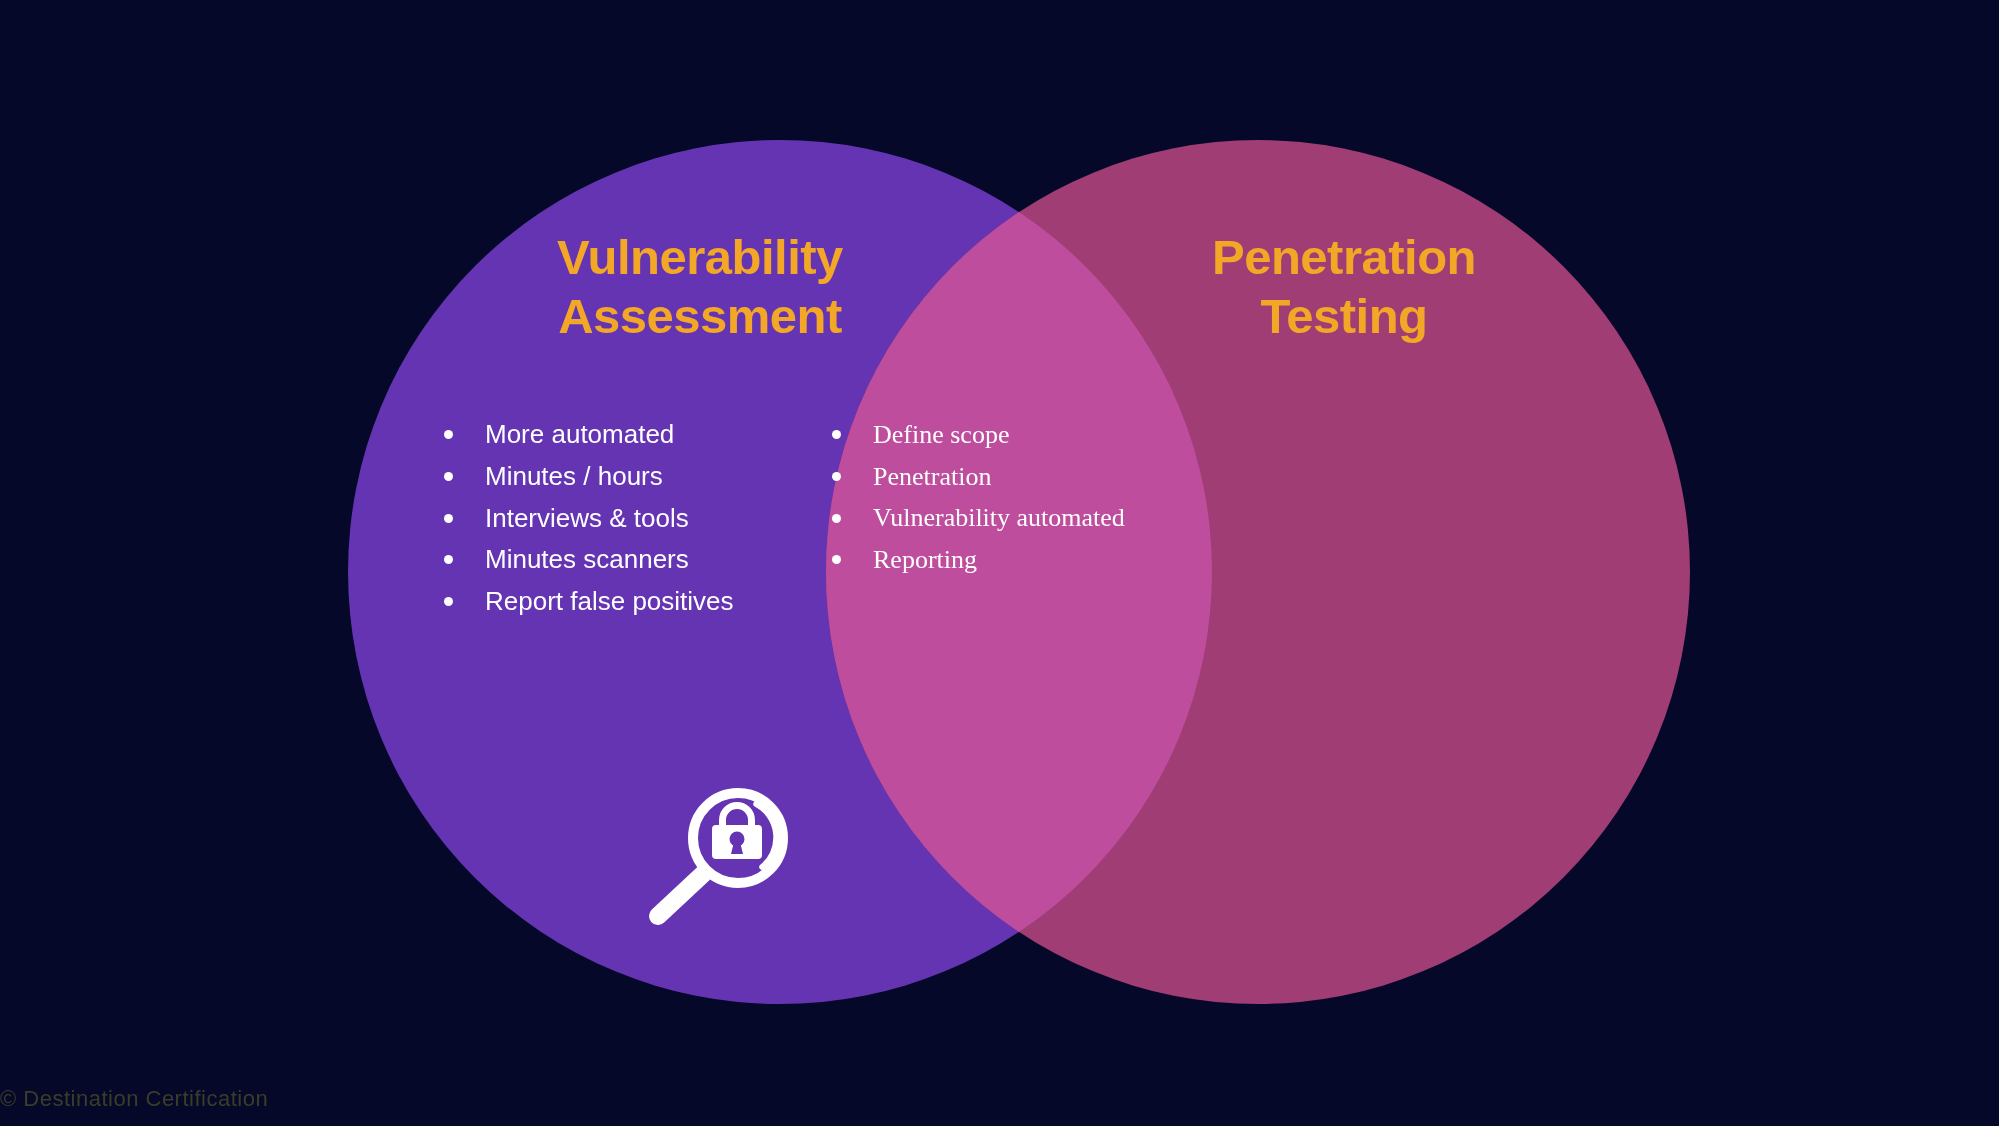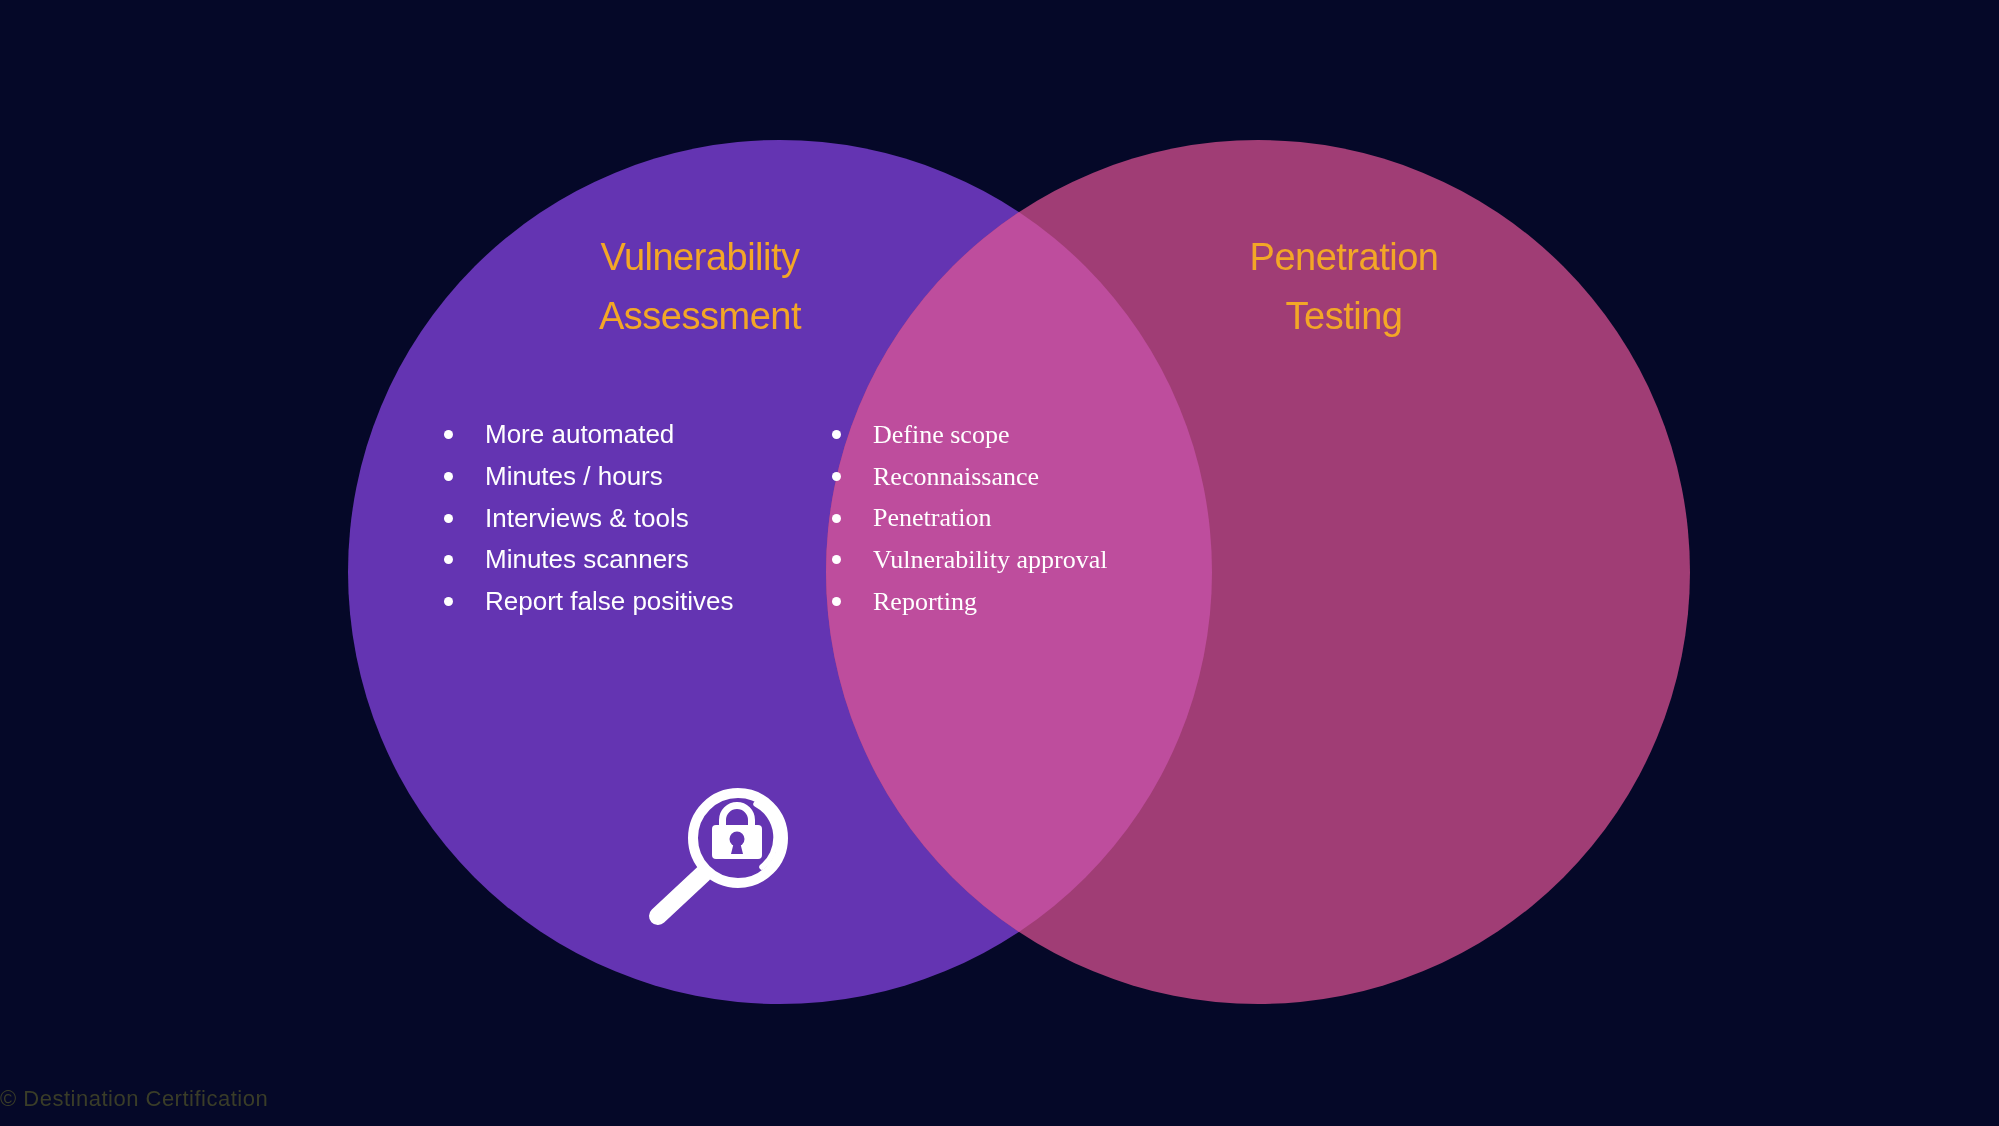--- a/index.html
+++ b/index.html
@@ -16,22 +16,22 @@
     font-family: "Liberation Sans", "DejaVu Sans", sans-serif;
   }
   #venn-svg {
     position: absolute;
     inset: 0;
   }
   .circle-title {
     position: absolute;
     width: 620px;
     text-align: center;
-    font-size: 38px;
-    font-weight: normal;
+    font-size: 49px;
+    font-weight: bold;
     line-height: 59px;
     color: #F3A726;
     white-space: pre-line;
     letter-spacing: -0.5px;
   }
   #title-left  { left: 390px; top: 228px; }
   #title-right { left: 1034px; top: 228px; }
   .bullet-list {
     position: absolute;
     list-style: none;
@@ -124,29 +124,25 @@
       </li>
   </ul>
 
   <ul id="list-overlap" class="bullet-list">
     <li>
         <span class="bullet-dot"></span>
         <span>Define scope</span>
       </li>
     <li>
         <span class="bullet-dot"></span>
-        <span>Reconnaissance</span>
-      </li>
-    <li>
-        <span class="bullet-dot"></span>
         <span>Penetration</span>
       </li>
     <li>
         <span class="bullet-dot"></span>
-        <span>Vulnerability approval</span>
+        <span>Vulnerability automated</span>
       </li>
     <li>
         <span class="bullet-dot"></span>
         <span>Reporting</span>
       </li>
   </ul>
 
   <div id="copyright">© Destination Certification</div>
 
 </div>

